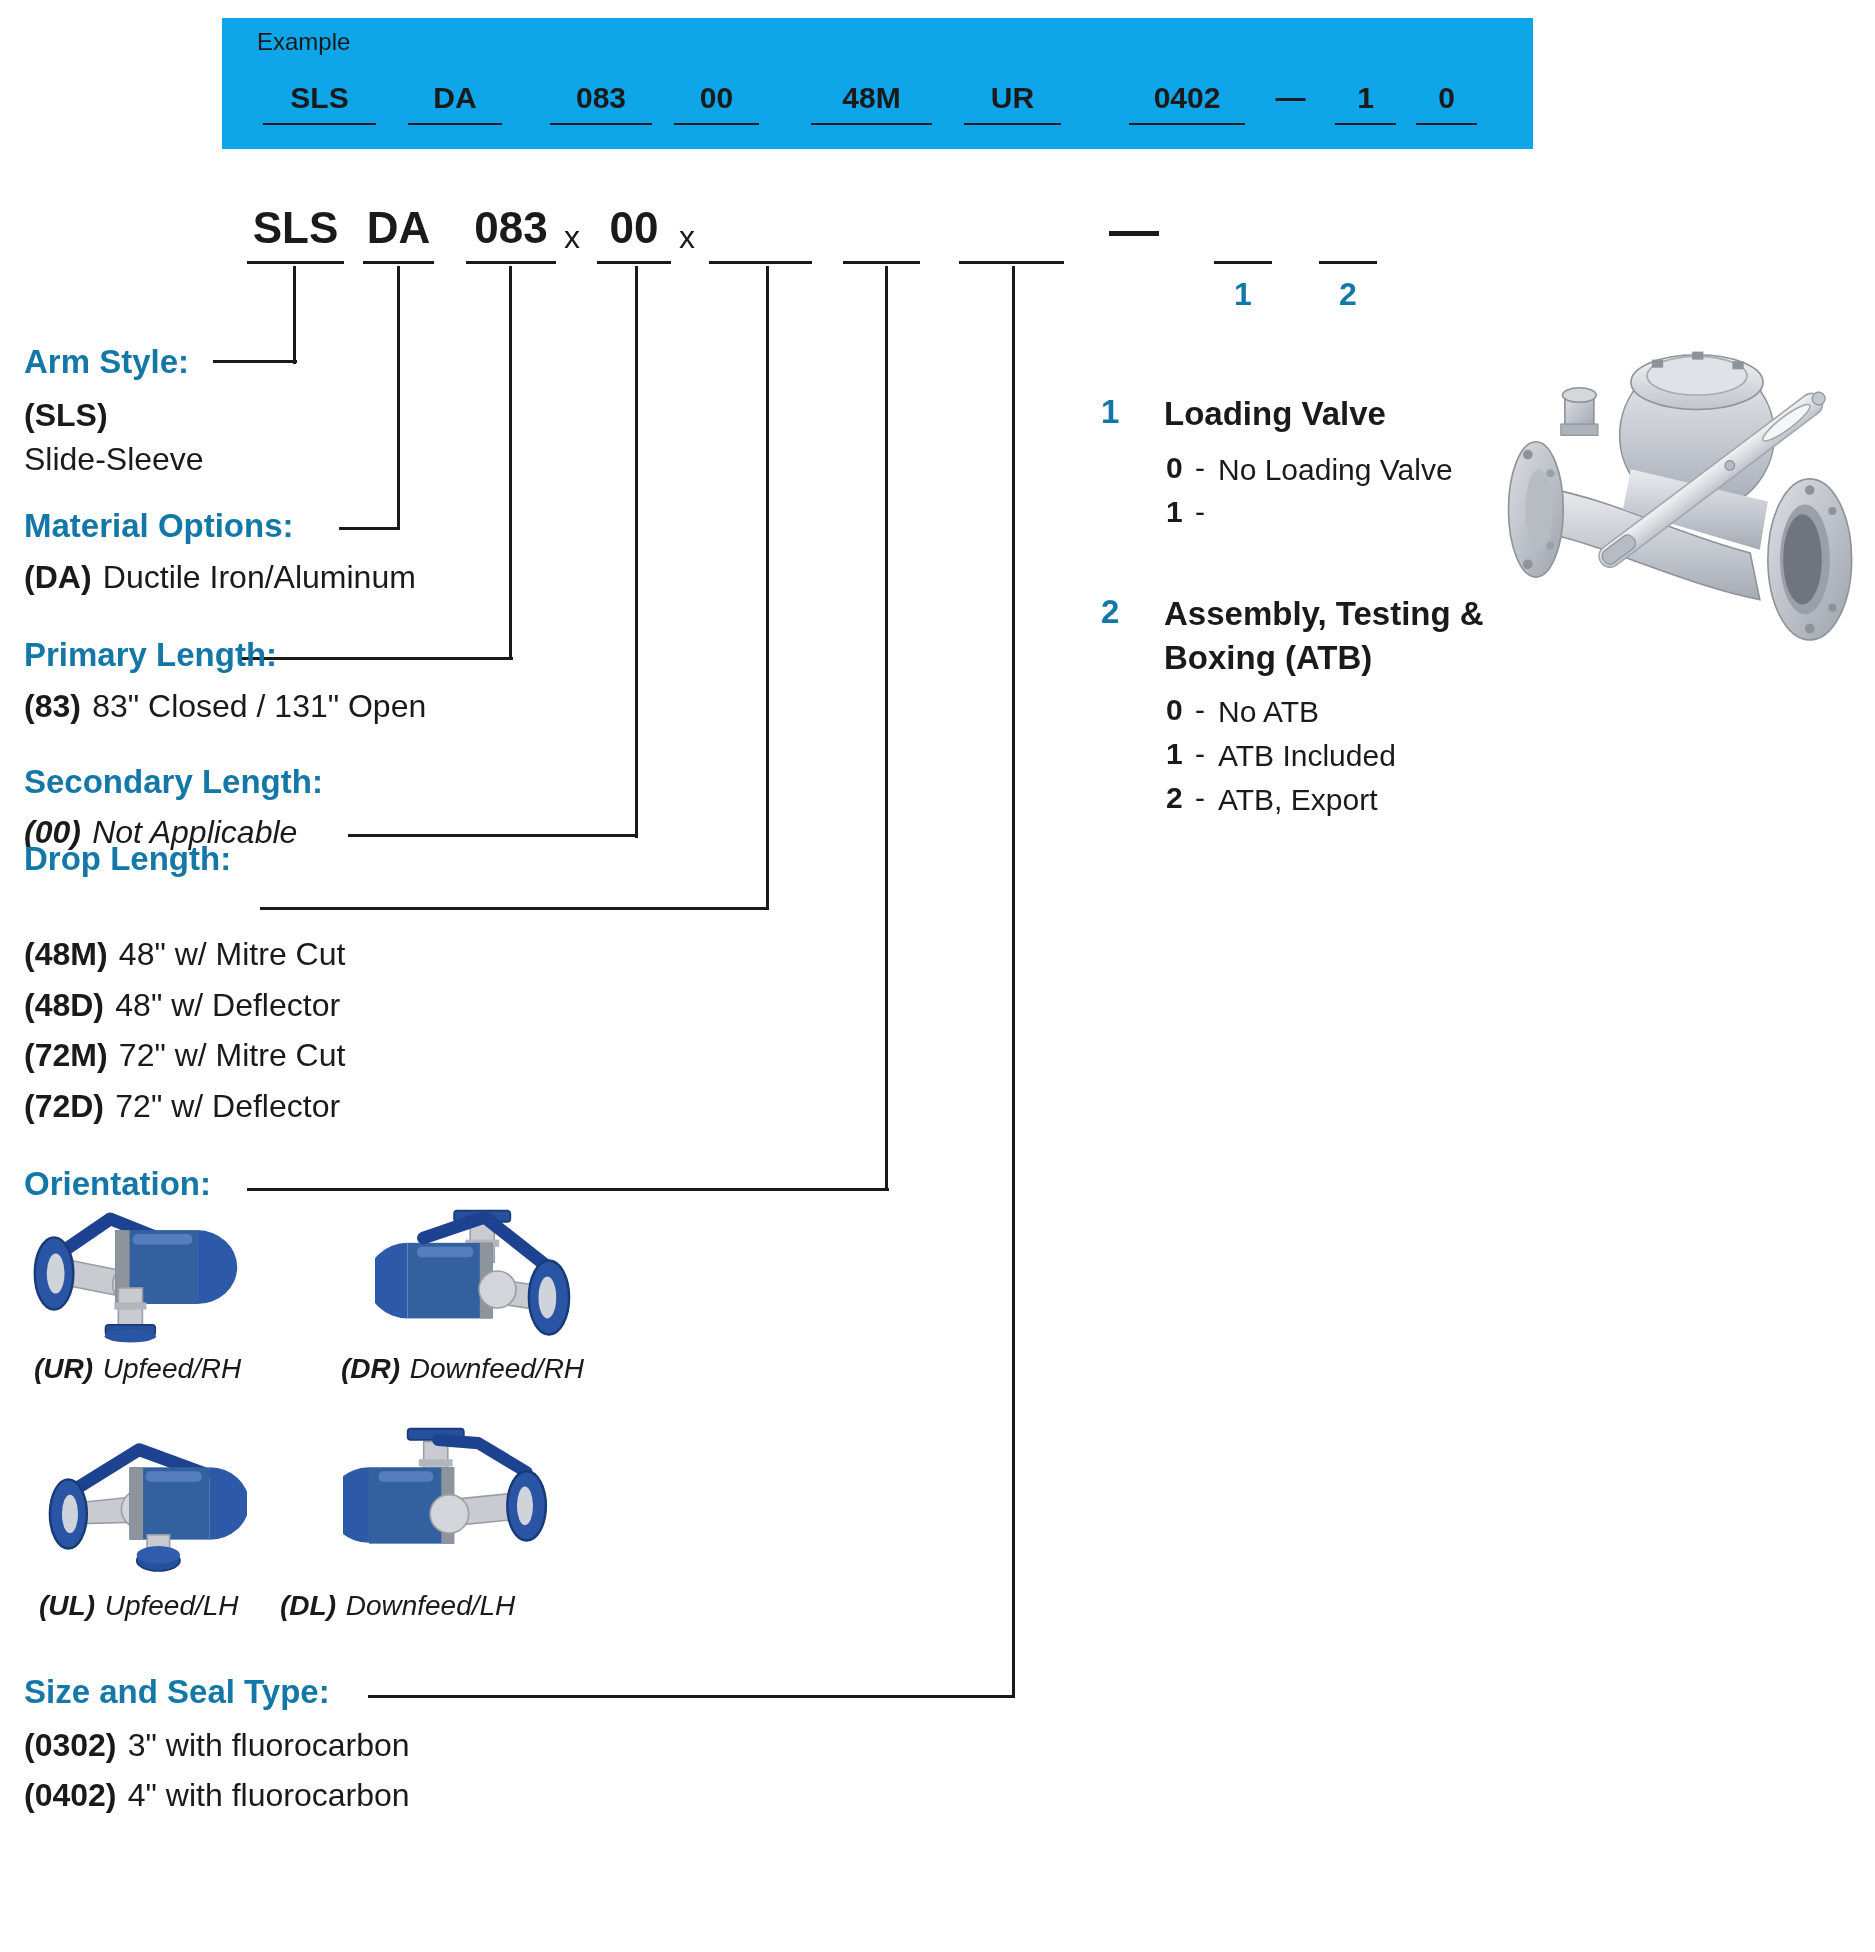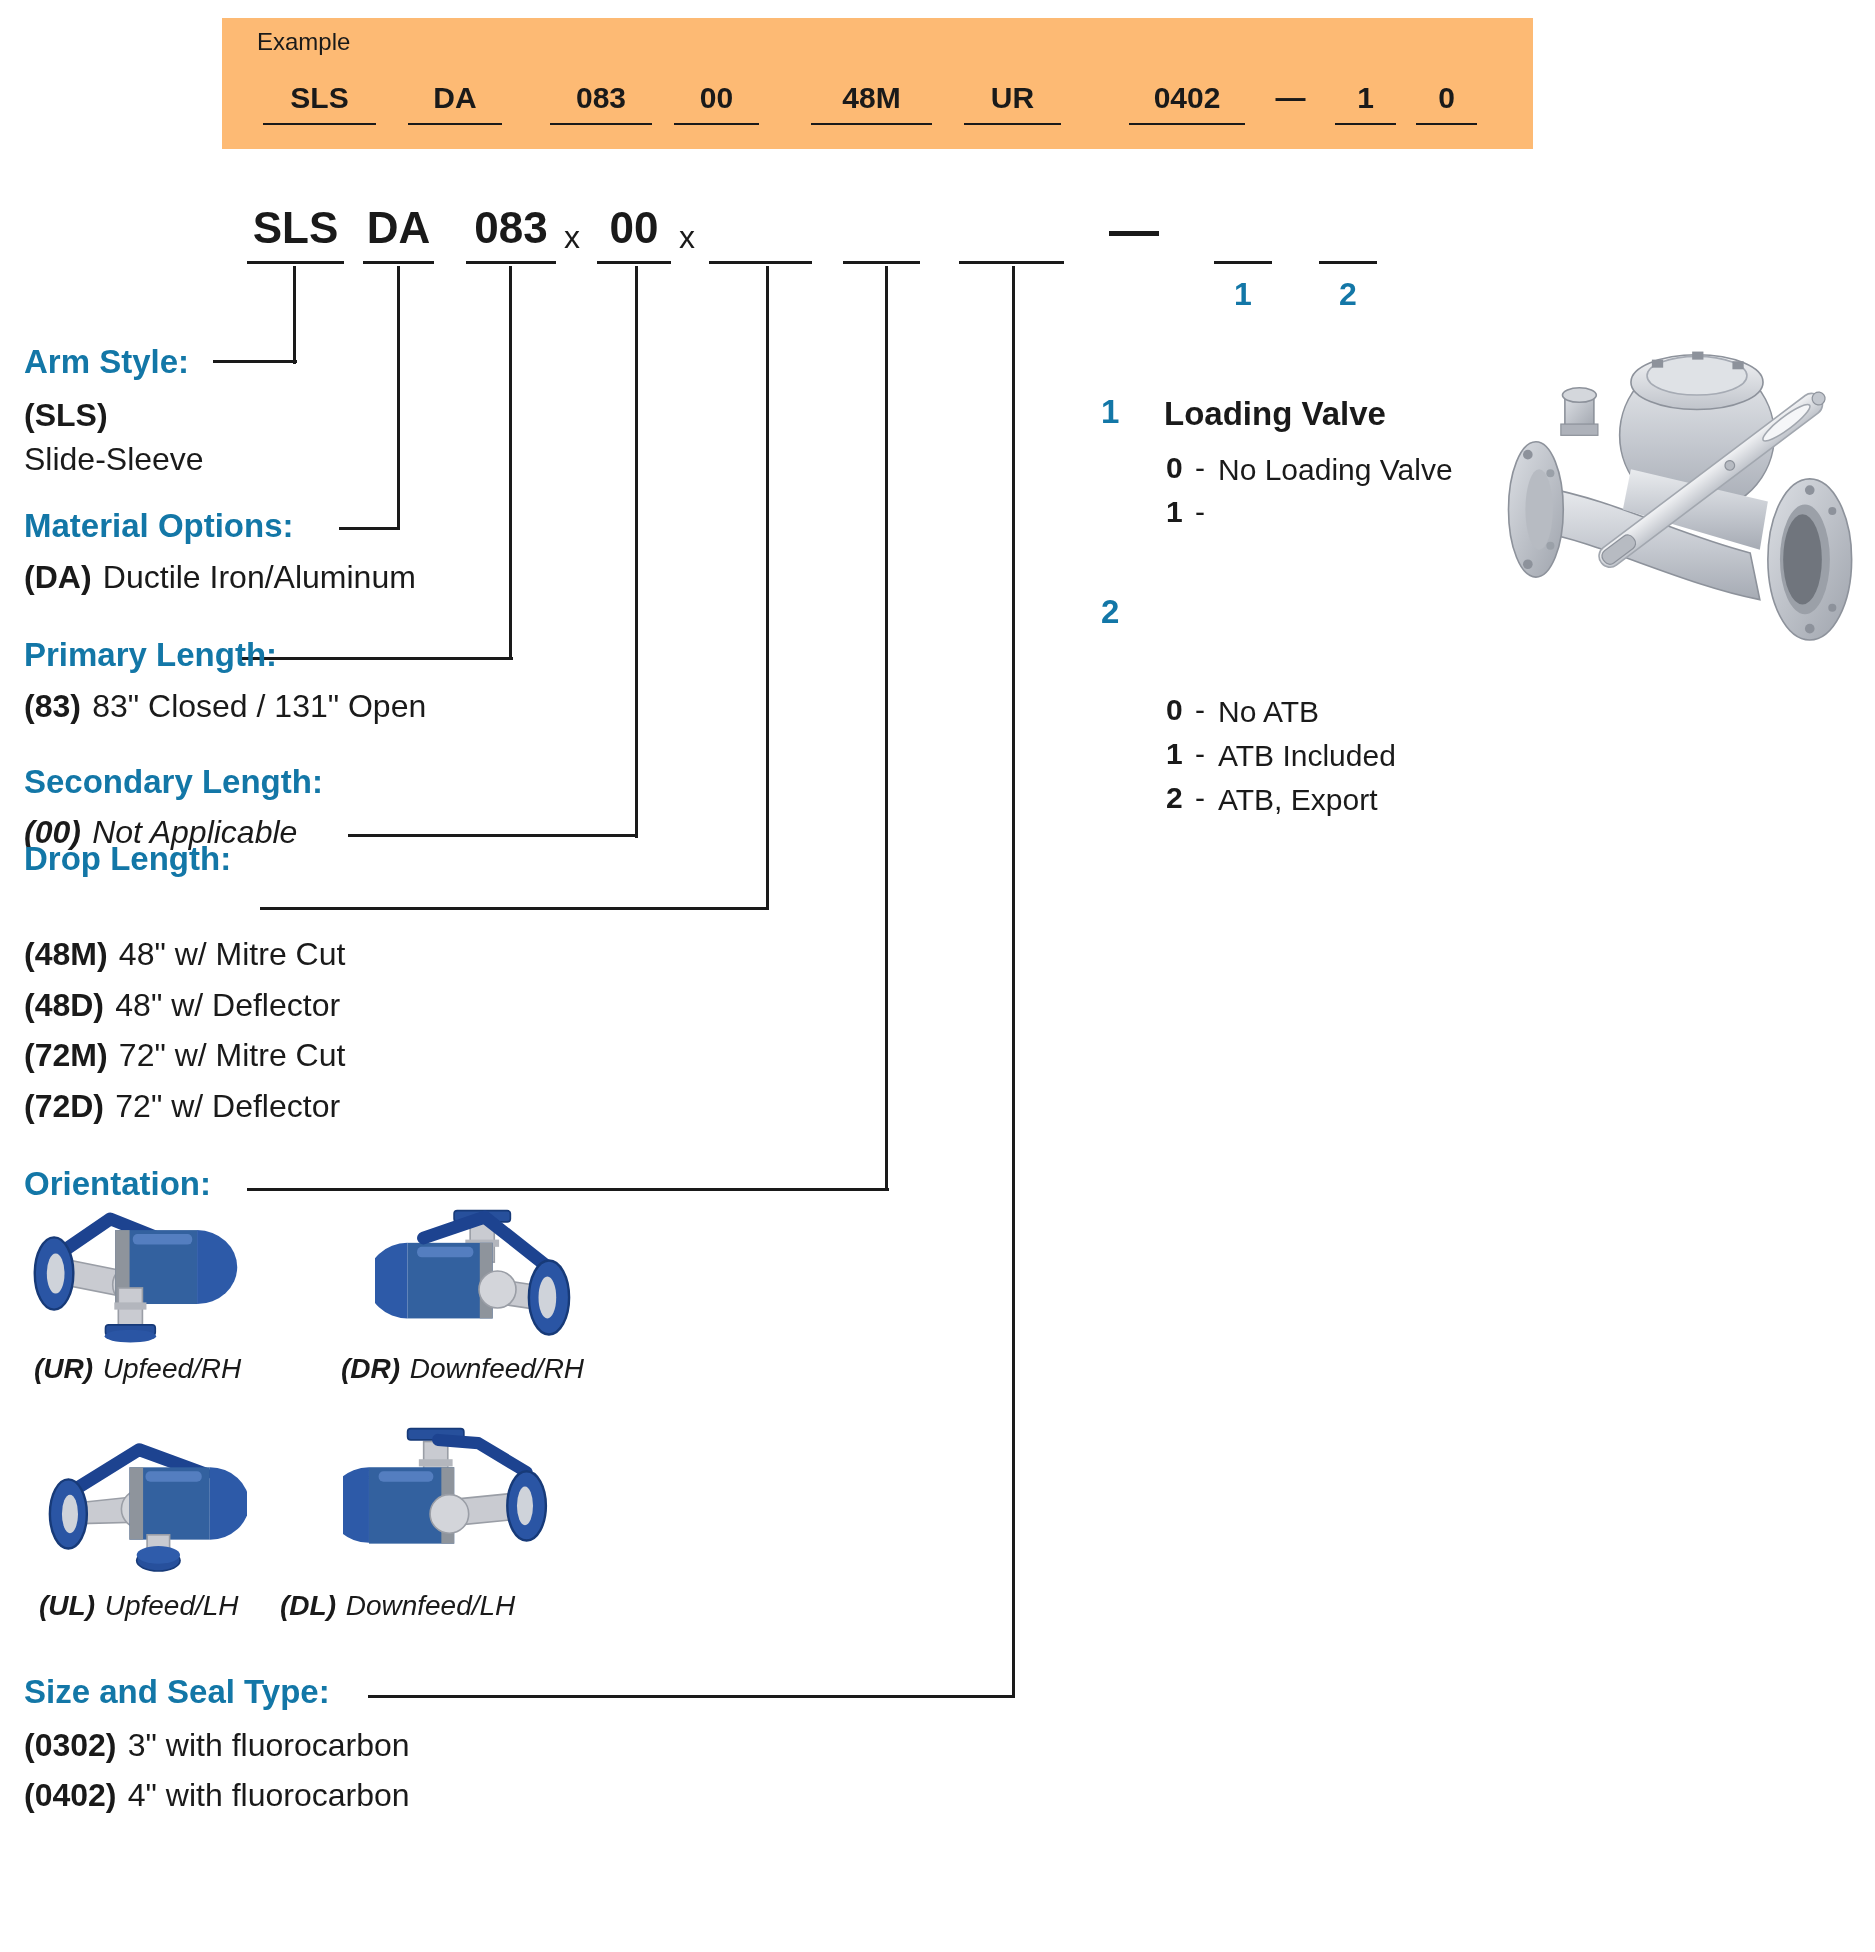--- a/index.html
+++ b/index.html
@@ -1,20 +1,20 @@
 <!DOCTYPE html>
 <html style="font-size:13px"><head>
 <meta charset="utf-8">
 <style>
   html,body{margin:0;padding:0;background:#ffffff;}
   #canvas{position:relative;width:1875px;height:1952px;background:#ffffff;overflow:hidden;
           font-family:"Liberation Sans", sans-serif;color:#1a1a1a;}
   .t{position:absolute;white-space:nowrap;}
   .b{font-weight:bold;}
-  .graybox{position:absolute;background:#fdba74;}
+  .graybox{position:absolute;background:#0ea5e9;}
   .exlabel{font-size:24px;}
   .excode{position:absolute;top:81px;height:42px;font-size:30px;font-weight:bold;text-align:center;
           border-bottom:2.4px solid #1a1a1a;}
   .excode.nol{border-bottom:none;}
   .mcode{position:absolute;top:203px;height:58px;font-size:44px;font-weight:bold;text-align:center;
          border-bottom:3.2px solid #1a1a1a;}
   .msep{position:absolute;top:219px;font-size:32px;}
   .mref{position:absolute;top:276px;width:58px;text-align:center;font-size:32px;font-weight:bold;color:#1377a7;}
   .vline{position:absolute;width:3.2px;background:#1a1a1a;}
   .hline{position:absolute;height:3.2px;background:#1a1a1a;}
@@ -205,20 +205,21 @@
     <span class="oc">0</span>
     <span class="od">-</span>
     <span class="odesc">No Loading Valve</span>
   </div>
   <div class="ropt" style="left:1166px;top:495px;">
     <span class="oc">1</span>
     <span class="od">-</span>
   </div>
 
   <div class="t rnum" style="left:1101px;top:593px;">2</div>
+  <div class="rtitle" style="position:absolute;left:1164px;top:592px;width:363px;">Assembly, Testing &amp; Boxing (ATB)</div>
   <div class="ropt" style="left:1166px;top:693px;">
     <span class="oc">0</span>
     <span class="od">-</span>
     <span class="odesc">No ATB</span>
   </div>
   <div class="ropt" style="left:1166px;top:737px;">
     <span class="oc">1</span>
     <span class="od">-</span>
     <span class="odesc">ATB Included</span>
   </div>

